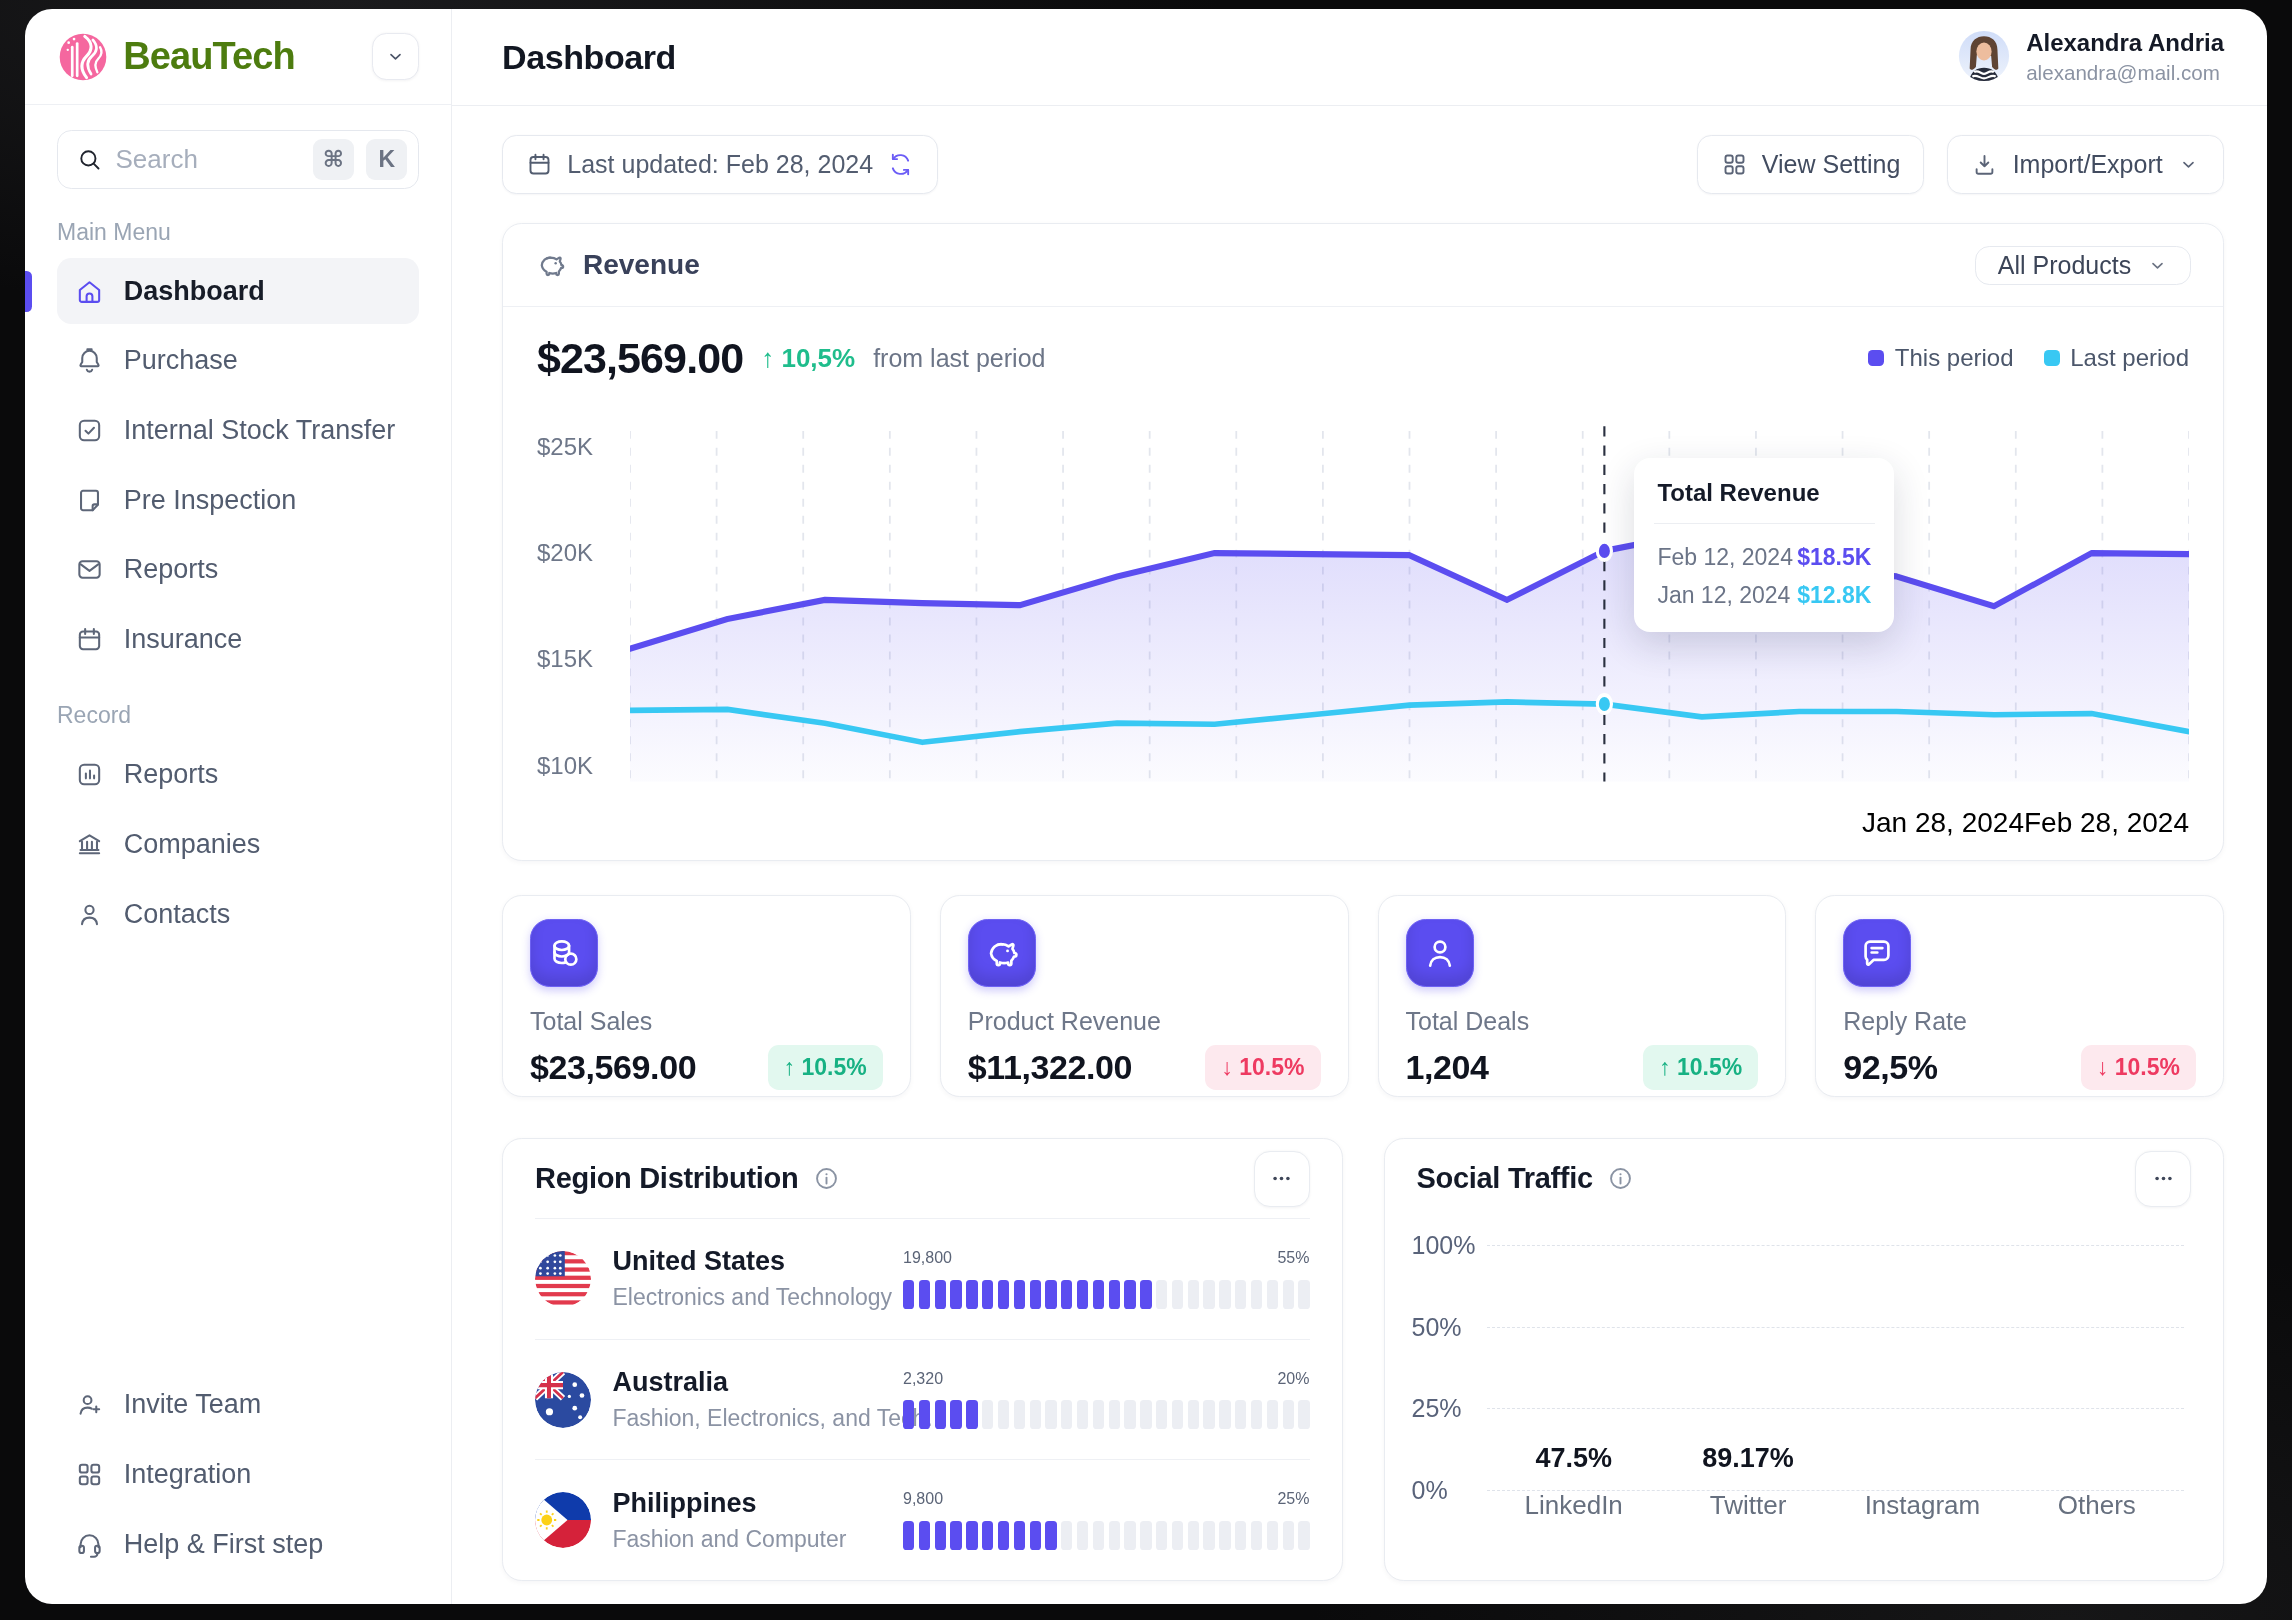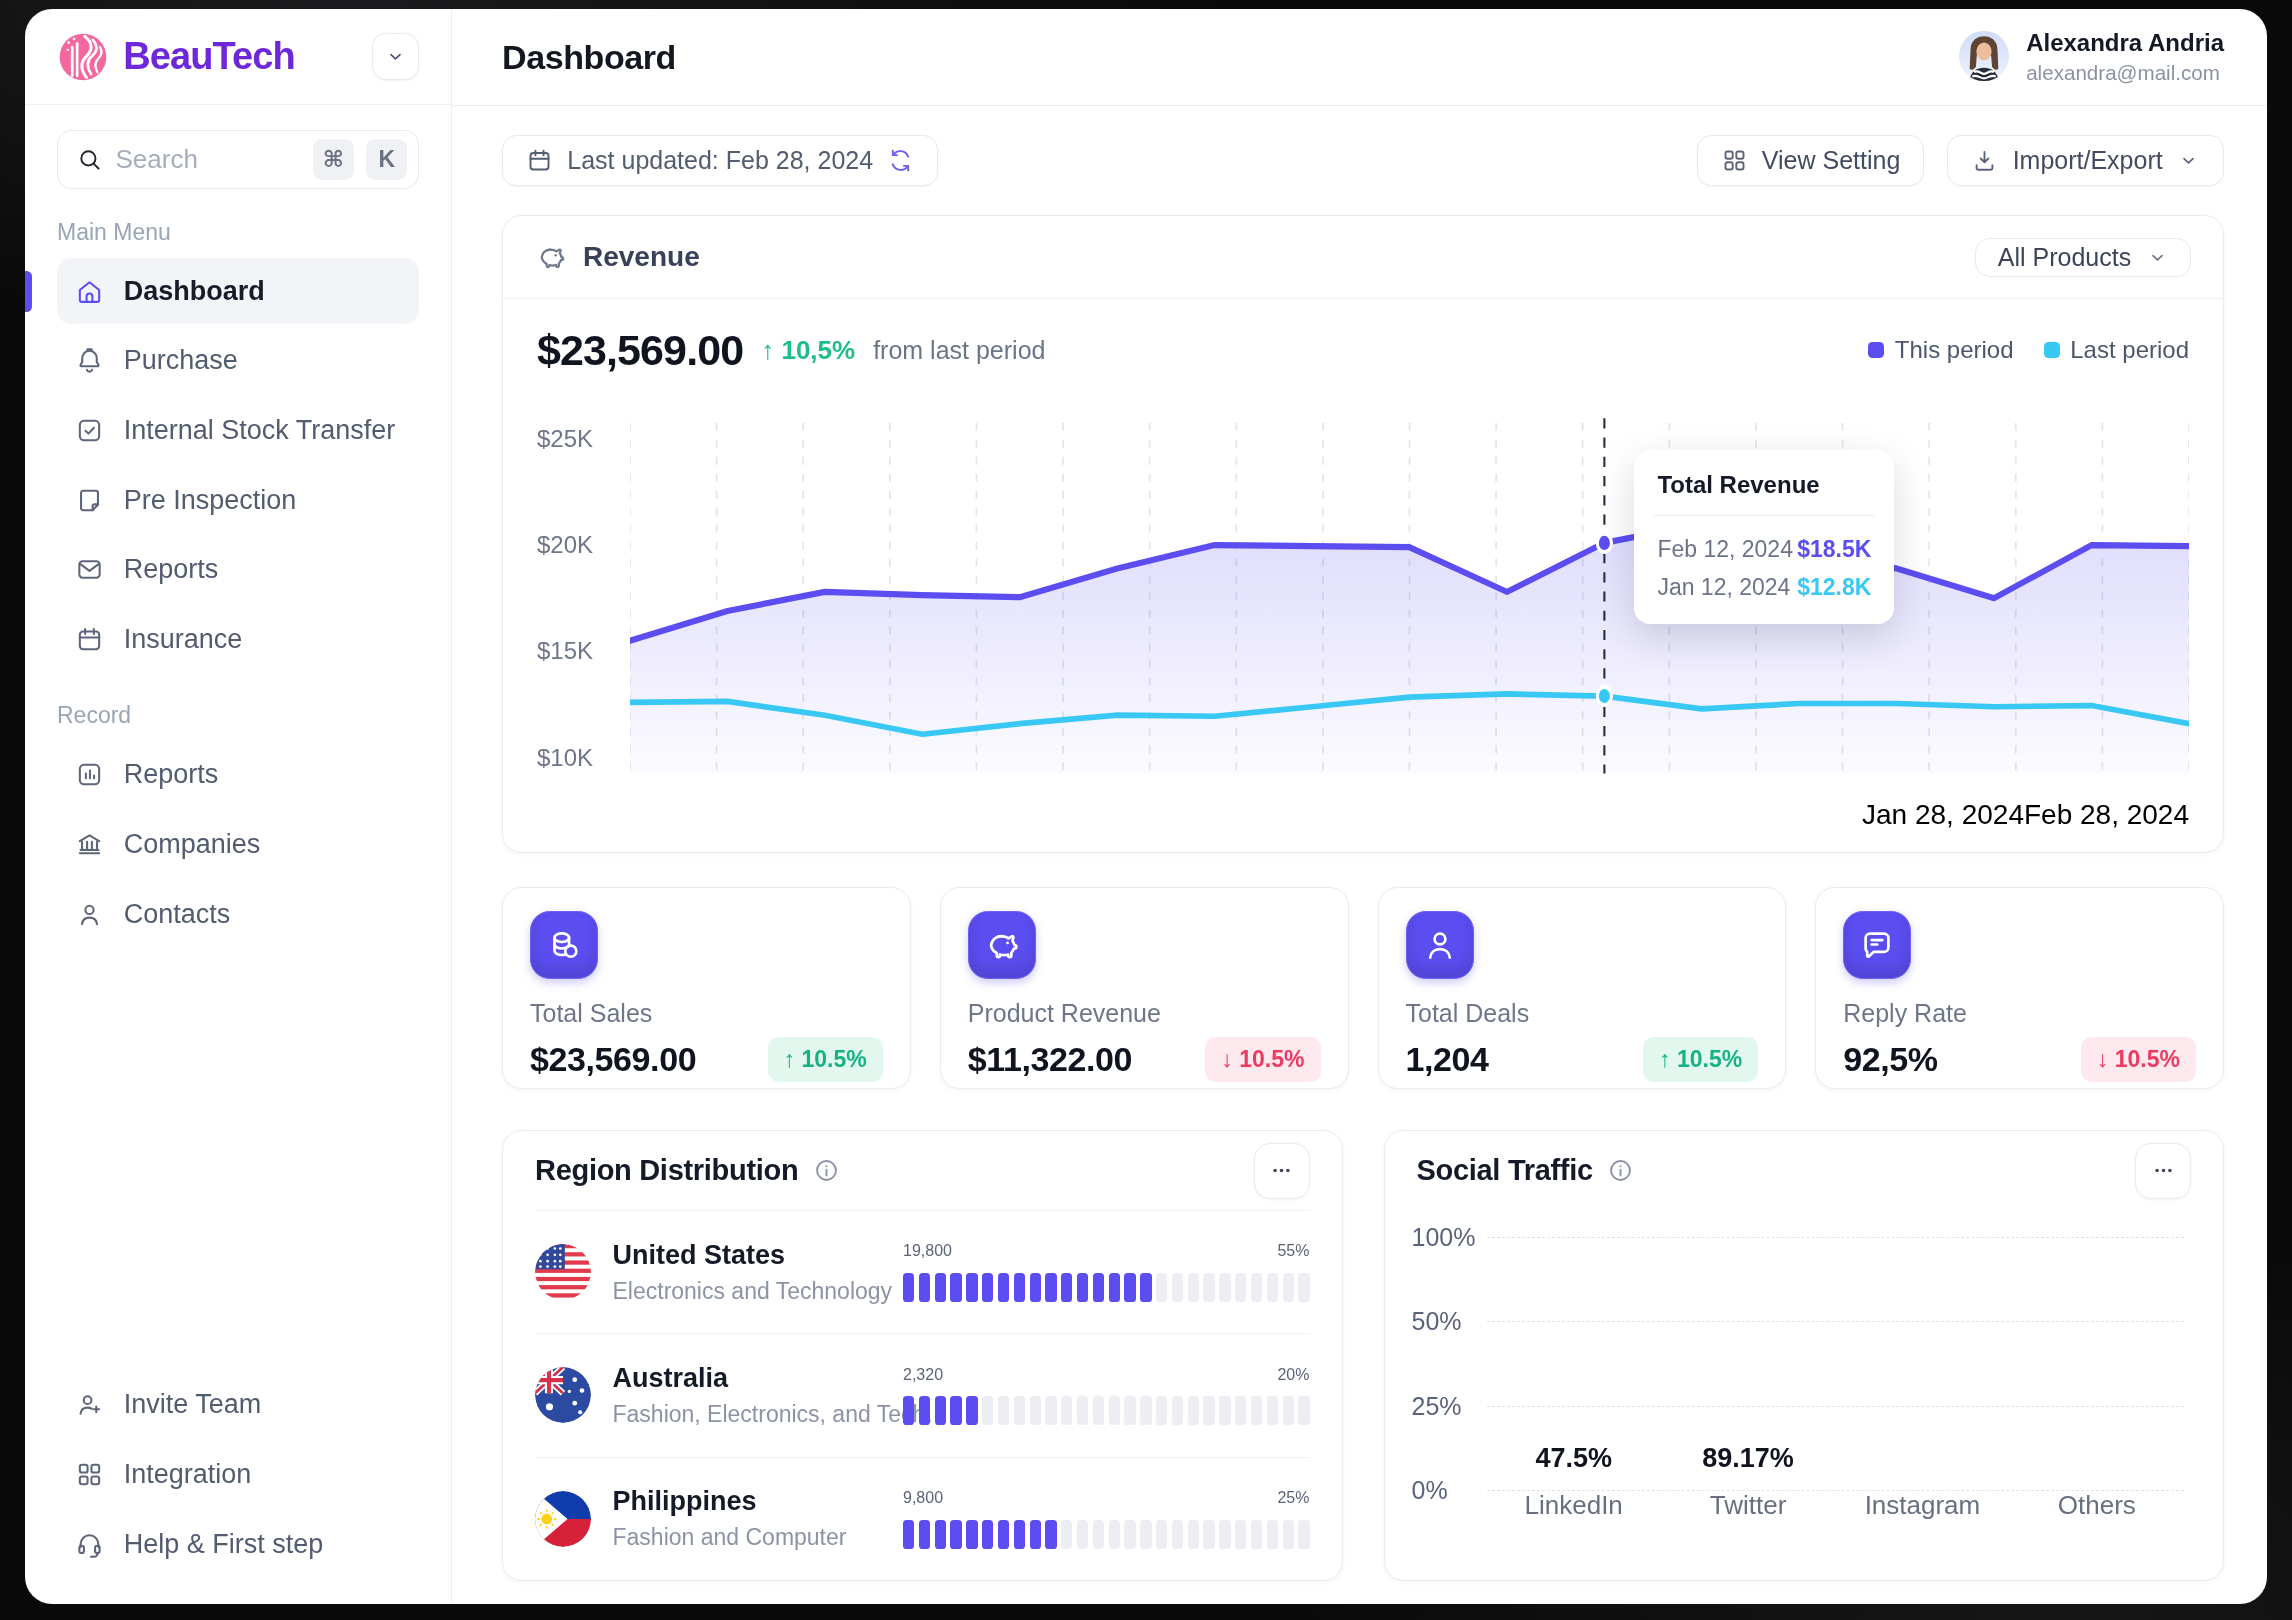--- a/index.html
+++ b/index.html
@@ -15,21 +15,21 @@
   .app{
     position:absolute; left:25px; right:25px; top:9px; bottom:16px;
     background:#fff; border-radius:27px; overflow:hidden; display:flex;
   }
   
   .sidebar{
     width:427px; flex:0 0 427px; border-right:0.9px solid #eceef2;
     display:flex; flex-direction:column; padding:0 32px; position:relative;
   }
   .logo-row{ height:95px; display:flex; align-items:center; gap:14.3px; }
-  .brand{ font-size:38px; font-weight:800; color:#6d28d9; letter-spacing:-0.9px; flex:1; }
+  .brand{ font-size:38px; font-weight:800; color:#4d7c0f; letter-spacing:-0.9px; flex:1; }
   .collapse-btn{
     width:47px; height:47px; border:0.9px solid #e8eaf0; border-radius:14.3px;
     display:flex; align-items:center; justify-content:center; color:#4c5568;
     background:#fff; box-shadow:0 0.9px 2.7px rgba(20,24,40,.05);
   }
   .side-divider{ height:0.9px; background:#eef0f4; margin:0 -32px; }
   .search-box{
     margin-top:25px; height:59px; border:0.9px solid #e5e8ee; border-radius:14.3px;
     display:flex; align-items:center; padding:0 10.7px 0 18px; gap:12.5px; background:#fff;
   }
@@ -66,21 +66,21 @@
   }
   .page-title{ font-size:34px; font-weight:700; color:#121722; letter-spacing:-0.4px; flex:1; }
   .user{ display:flex; align-items:center; gap:16px; cursor:pointer; }
   .user-meta{ display:flex; flex-direction:column; gap:3.6px; }
   .user-name{ font-size:24px; font-weight:700; color:#141926; }
   .user-email{ font-size:20.6px; color:#8b93a3; }
   .content{ flex:1; padding:29px 43px 0 50px; display:flex; flex-direction:column; min-height:0; }
   .toolbar{ display:flex; align-items:center; }
   .pill,.btn{
     display:flex; align-items:center; gap:14.3px; border:0.9px solid #e6e9ef; border-radius:14.3px;
-    background:#fff; height:51px; padding:0 23px; font-size:25px; color:#535d70;
+    background:#fff; height:59px; padding:0 23px; font-size:25px; color:#535d70;
     box-shadow:0 0.9px 1.8px rgba(22,28,45,.04); cursor:pointer; white-space:nowrap;
   }
   .toolbar .spacer{ flex:1; }
   .btn{ color:#424c60; font-weight:500; }
   .btn + .btn{ margin-left:23px; }
   .btn .icon{ color:#5b6477; }
   .refresh{ color:#6b5cf6; }
   
   .card{
     background:#fff; border:0.9px solid #e9ecf1; border-radius:19.7px;

